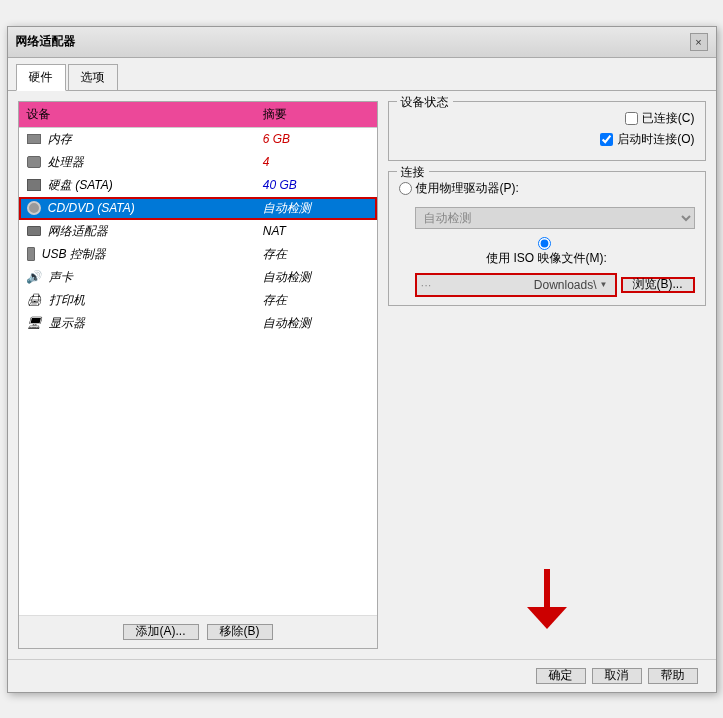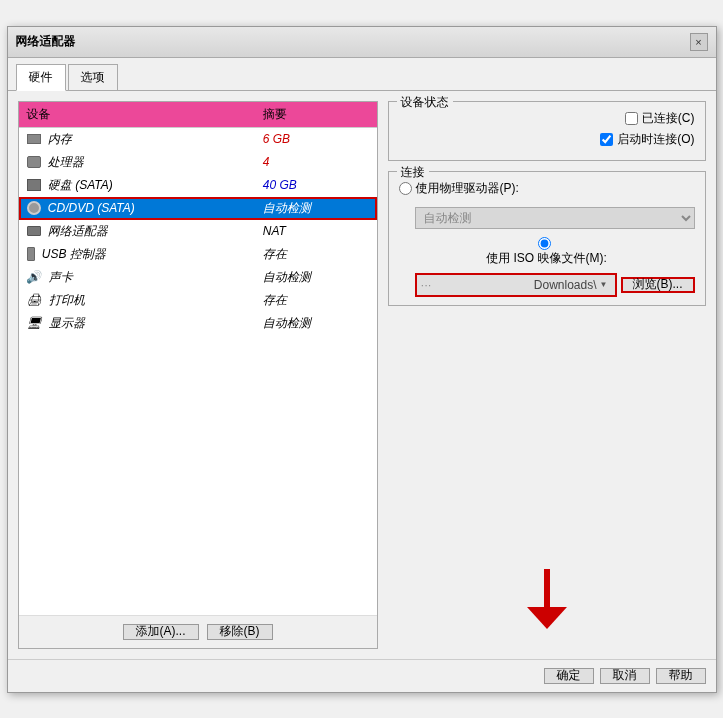--- a/index.html
+++ b/index.html
@@ -209,21 +209,21 @@
     }
     .advanced-row {
       display: flex;
       justify-content: flex-end;
       margin-top: 6px;
     }
     .bottom-buttons {
       display: flex;
       justify-content: flex-end;
       gap: 6px;
-      padding: 8px 10px;
+      padding: 8px 18px;
       border-top: 1px solid #ccc;
       background: #f0f0f0;
     }
     .btn-confirm {
       background: #e0e0e0;
     }
     .arrow-container {
       display: flex;
       justify-content: center;
       padding: 10px 0 0 0;

